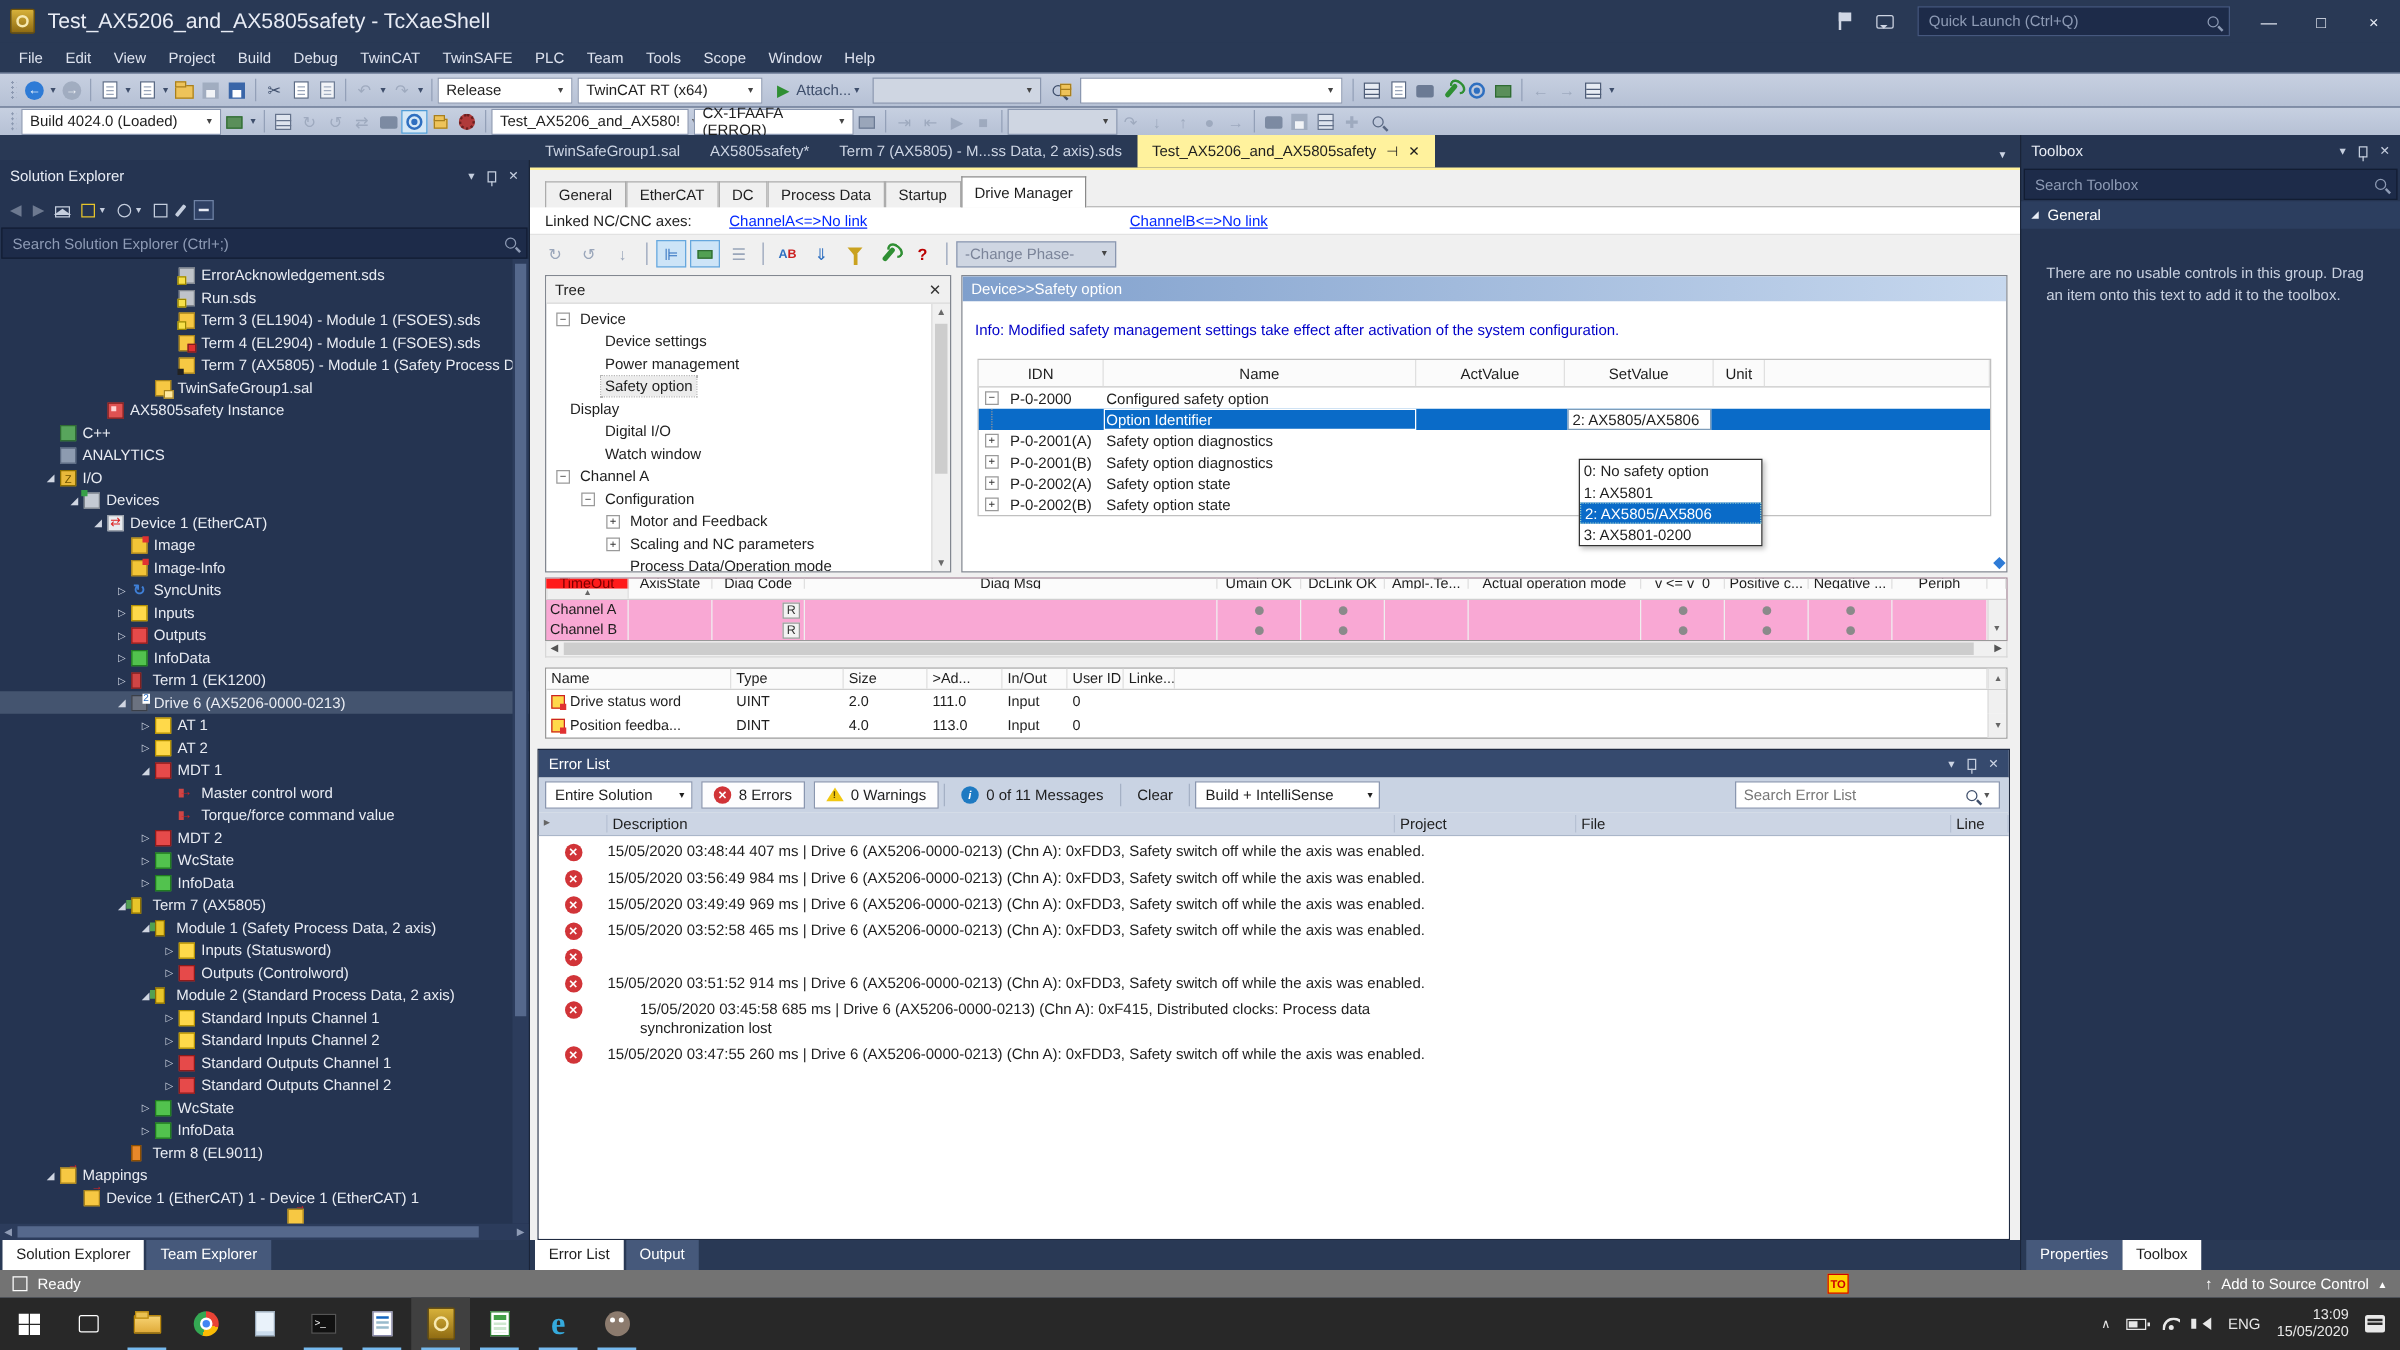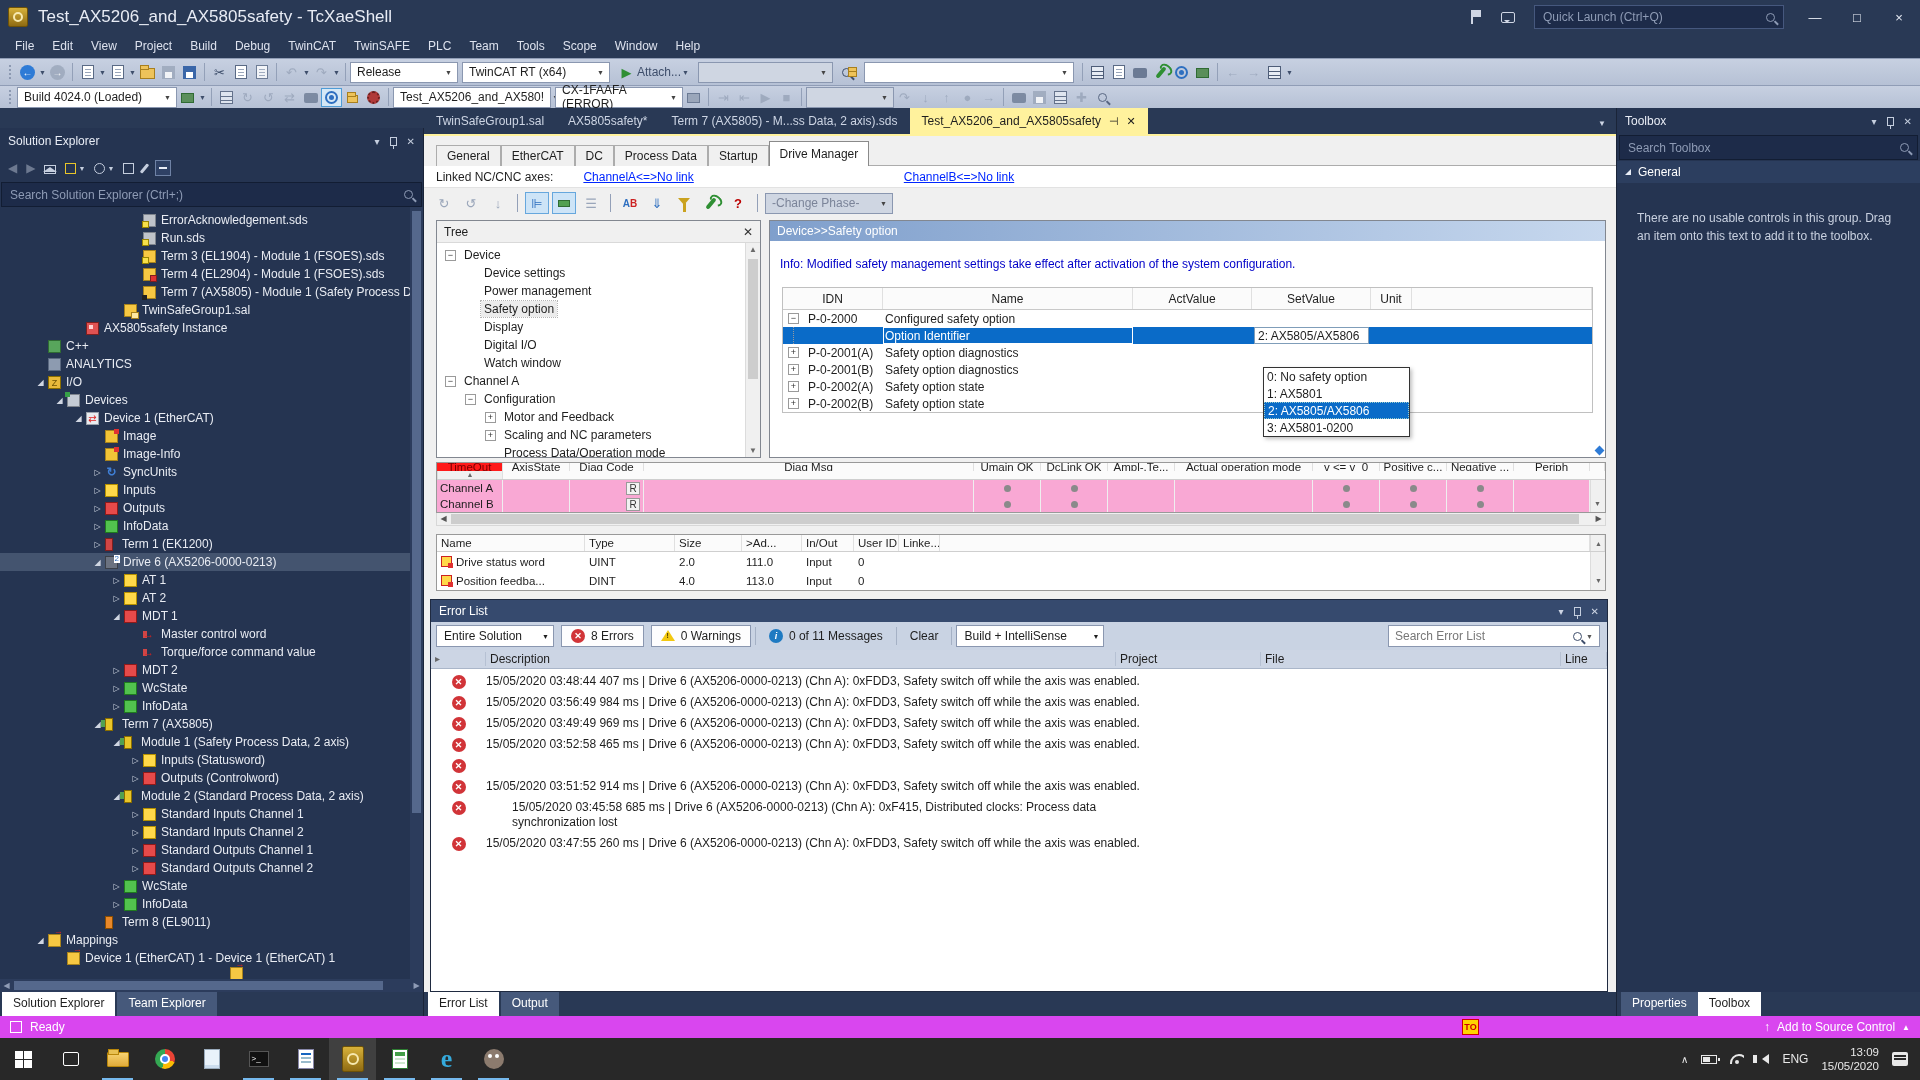--- a/index.html
+++ b/index.html
@@ -236,21 +236,21 @@
   
   .right-panel{width:304px;background:#253451;display:flex;flex-direction:column;flex:none;border-left:1px solid #1a2438;}
   .tbx-search{height:25px;margin:1px 2px;background:#1d2b49;border:1px solid #121d33;color:#8e9bb5;display:flex;align-items:center;padding:0 8px;flex:none;}
   .tbx-search .lens{margin-left:auto;}
   .tbx-general{height:22px;color:#fff;display:flex;align-items:center;padding:0 8px;gap:7px;font-size:12px;background:#2c3e5f;flex:none;}
   .tbx-general .tri{width:0;height:0;border-left:6px solid transparent;border-bottom:6px solid #e8ecf5;}
   .tbx-msg{color:#c9d1e0;padding:26px 20px;font-size:12px;line-height:1.5;flex:1;}
   .right-panel .dock-tabs{margin-top:auto;}
 
   
-  .statusbar{height:22px;background:#d946ef;color:#fff;display:flex;align-items:center;padding:0 10px;font-size:12px;position:relative;}
+  .statusbar{height:22px;background:#737373;color:#fff;display:flex;align-items:center;padding:0 10px;font-size:12px;position:relative;}
   .sb-ic{width:12px;height:12px;border:1.5px solid #fff;margin-right:8px;position:relative;}
   .sb-right{margin-left:auto;display:flex;align-items:center;gap:7px;}
   .to-badge{position:absolute;left:1462px;top:3px;width:17px;height:16px;background:#ffd400;border:1px solid #c00;color:#c00;font-size:9px;font-weight:bold;text-align:center;line-height:14px;}
   .taskbar{height:42px;background:#282828;display:flex;align-items:stretch;color:#e8e8e8;}
   .app{width:47px;display:flex;align-items:center;justify-content:center;position:relative;}
   .app.open::after{content:"";position:absolute;left:8px;right:8px;bottom:0;height:2px;background:#76b9ed;}
   .app.active{background:#404040;}
   .tk-start{display:grid;grid-template-columns:8px 8px;grid-template-rows:8px 8px;gap:1px;}
   .tk-start div{background:#fff;}
   .tk-taskview{width:16px;height:14px;border:1.5px solid #fff;border-radius:2px;}
@@ -817,21 +817,21 @@
                 <span class="lab" style="padding: 1px 3px;">Device settings</span>
               </div>
               <div class="dmtree-row" style="padding-left: 28px;">
                 <span style="width: 16px; flex: 0 0 auto;"></span>
                 <span class="lab" style="padding: 1px 3px;">Power management</span>
               </div>
               <div class="dmtree-row" style="padding-left: 28px;">
                 <span style="width: 16px; flex: 0 0 auto;"></span>
                 <span class="lab sel" style="padding: 1px 3px;">Safety option</span>
               </div>
-              <div class="dmtree-row" style="padding-left: 28px;">
+              <div class="dmtree-row" style="">
                 <span style="width: 16px; flex: 0 0 auto;"></span>
                 <span class="lab" style="padding: 1px 3px;">Display</span>
               </div>
               <div class="dmtree-row" style="padding-left: 28px;">
                 <span style="width: 16px; flex: 0 0 auto;"></span>
                 <span class="lab" style="padding: 1px 3px;">Digital I/O</span>
               </div>
               <div class="dmtree-row" style="padding-left: 28px;">
                 <span style="width: 16px; flex: 0 0 auto;"></span>
                 <span class="lab" style="padding: 1px 3px;">Watch window</span>

